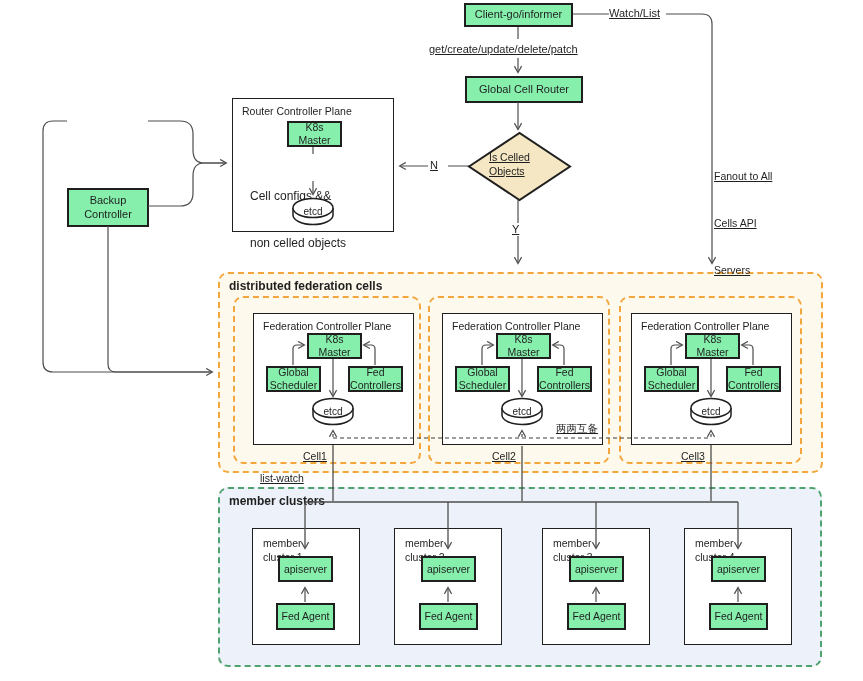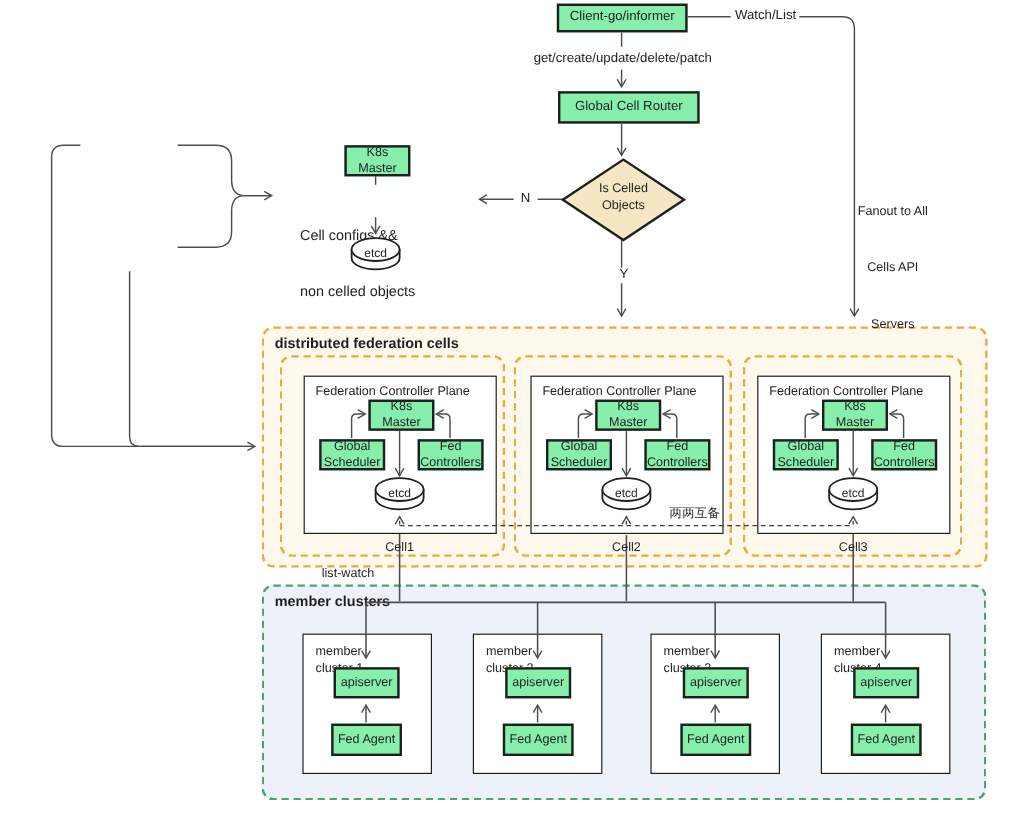--- a/index.html
+++ b/index.html
@@ -23,21 +23,21 @@
   }
   .cell-dashed{
     position:absolute;border:2px dashed var(--fed-border,#f3a63c);
     border-radius:10px;box-sizing:border-box;z-index:1;background:transparent;
   }
   .members-outer{
     position:absolute;border:2px dashed var(--members-border,#4fa36e);
     background:var(--members-bg,#edf2fa);border-radius:10px;box-sizing:border-box;z-index:0;
   }
   .section-title{position:absolute;left:9px;top:5px;font-size:12px;font-weight:bold;white-space:nowrap;}
-  .lbl{position:absolute;font-size:11px;text-align:center;z-index:6;line-height:1.2;}
+  .lbl{position:absolute;font-size:11px;z-index:6;line-height:1.2;text-decoration:underline;}
   .lbl-sm{font-size:10.5px;}
   .on-line{background:#fff;padding:0 2px;}
   .multiline span{display:block;margin-top:34px;}
   #connectors{position:absolute;left:0;top:0;z-index:5;pointer-events:none;}
   .etcd-lbl{position:absolute;width:40px;text-align:center;font-size:10px;z-index:6;}
   .cluster-name{position:absolute;left:10px;top:7px;width:64px;font-size:10.5px;line-height:14px;text-align:left;}
   .note{position:absolute;font-size:12px;line-height:12.5px;z-index:3;}
 </style>
 </head>
 <body>
@@ -51,21 +51,25 @@
   <div class="cell-dashed" style="left:428px;top:296px;width:182px;height:168px;"></div>
   <div class="cell-dashed" style="left:619px;top:296px;width:183px;height:168px;"></div>
 
   <div class="members-outer" style="left:218px;top:487px;width:604px;height:180px;">
     <div class="section-title">member clusters</div>
   </div>
 
   <div class="box" style="left:464px;top:3px;width:109px;height:24px;">Client-go/informer</div>
   <div class="box" style="left:465px;top:76px;width:118px;height:27px;">Global Cell Router</div>
 
-
+  <div class="box" style="left:67px;top:188px;width:82px;height:39px;">Backup Controller</div>
+
+  <div class="container-box" style="left:232px;top:98px;width:162px;height:134px;">
+    <div class="container-title">Router Controller Plane</div>
+  </div>
   <div class="box" style="left:287px;top:121px;width:55px;height:26px;font-size:10.5px;">K8s Master</div>
   <div class="note multiline" style="left:250px;top:156px;width:126px;">
     <span>Cell configs &amp;&amp;</span>
     <span>non celled objects</span>
   </div>
   <div class="etcd-lbl" style="left:293px;top:206px;">etcd</div>
 
   <div class="container-box" style="left:253px;top:313px;width:161px;height:132px;">
     <div class="container-title">Federation Controller Plane</div>
   </div>

